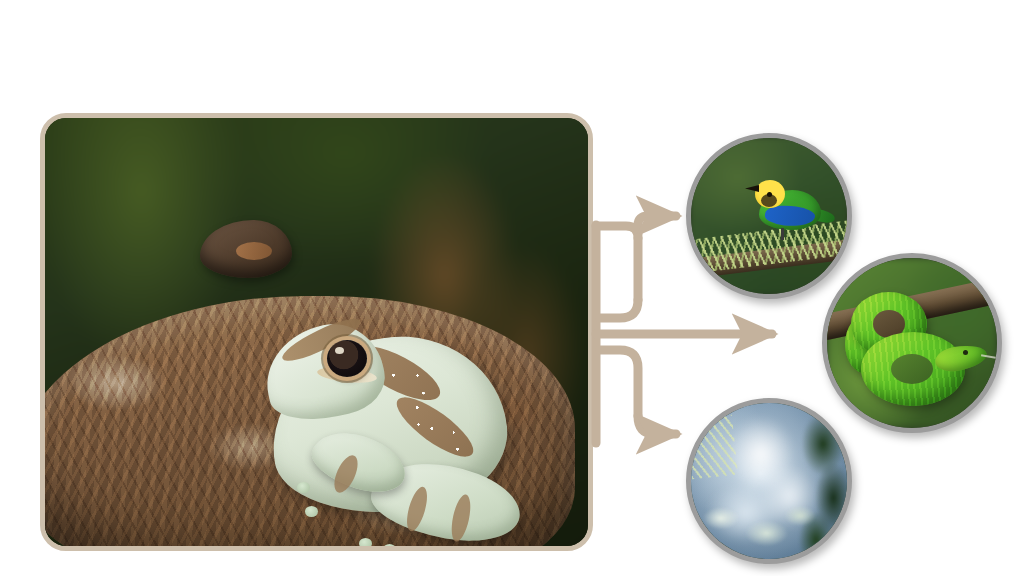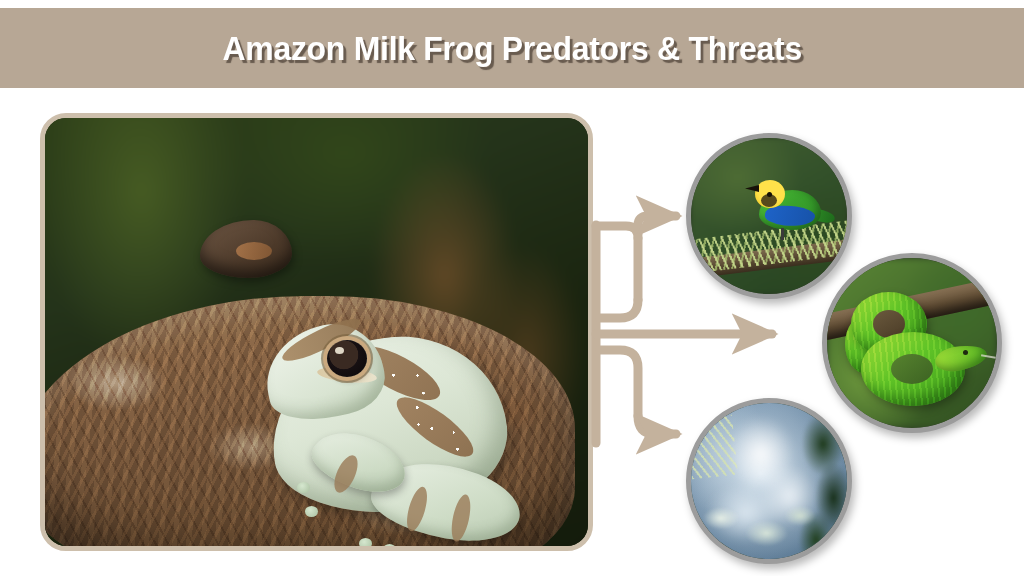--- a/index.html
+++ b/index.html
@@ -317,23 +317,20 @@
       radial-gradient(ellipse 30px 18px at 58% 66%, rgba(226,238,222,.85), rgba(226,238,222,0) 72%),
       radial-gradient(ellipse 22px 14px at 86% 36%, rgba(218,232,212,.8), rgba(218,232,212,0) 72%);
     filter:blur(1.2px);
   }
 </style>
 </head>
 <body>
 
 <div class="page">
 
-  <div class="banner">
-    <div class="banner-title">Amazon Milk Frog Predators &amp; Threats</div>
-  </div>
 
   <div class="main-photo">
     <div class="mp-inner">
       <div class="jungle"></div>
 
       <div class="log"></div>
       <div class="bark-knob"></div>
 
       <div class="frog">
         <div class="frog-body"></div>

